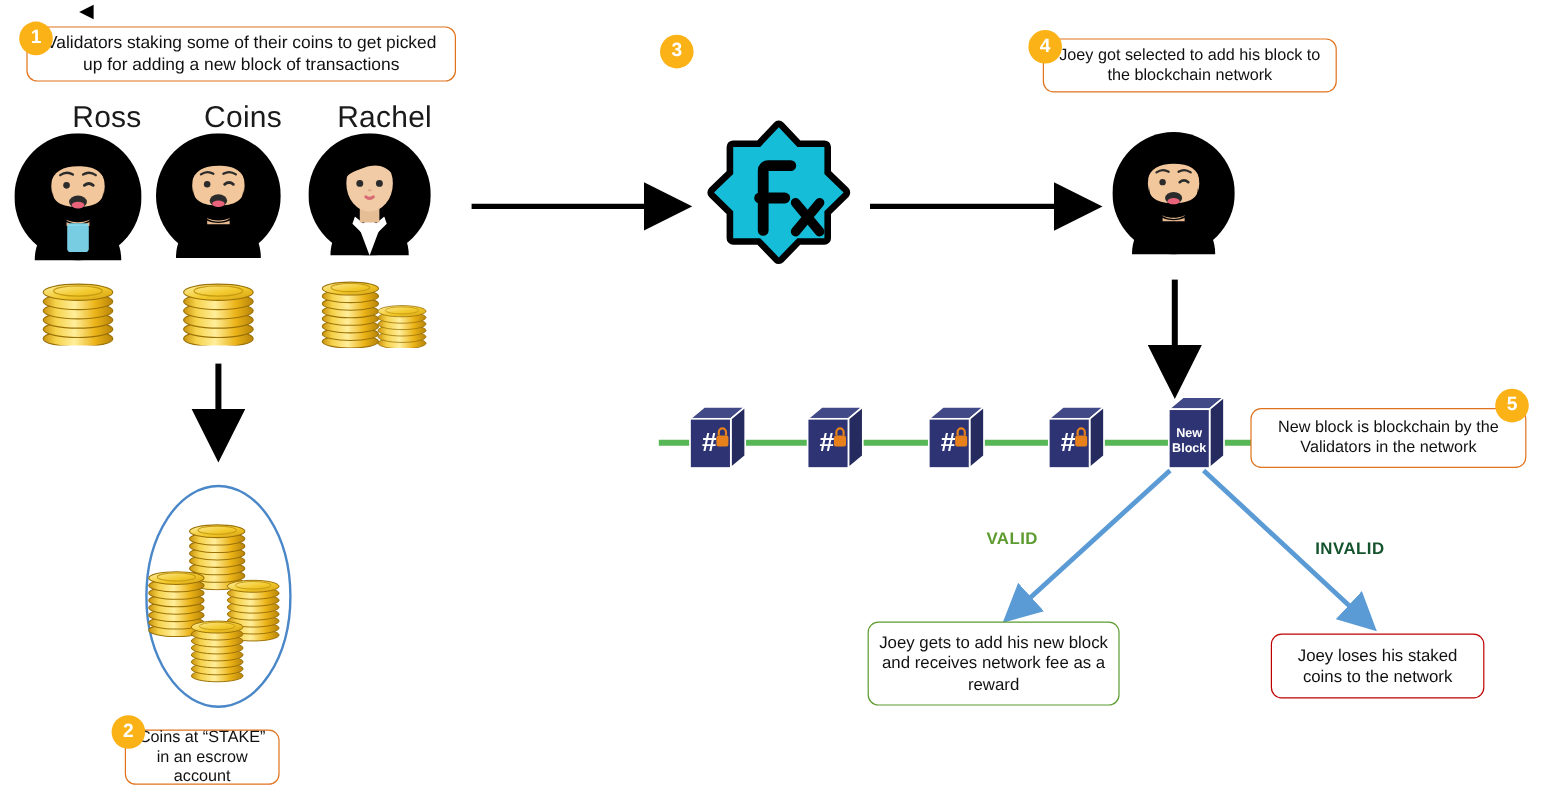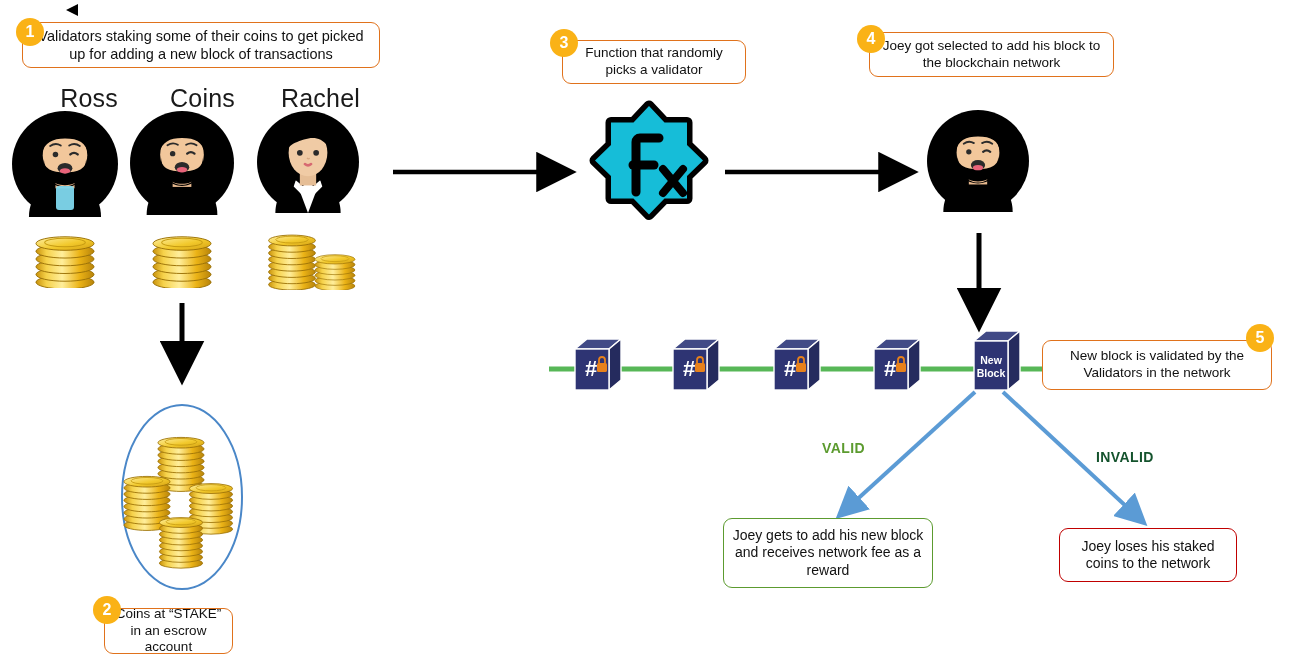--- a/index.html
+++ b/index.html
@@ -264,32 +264,29 @@
   <div class="callout" style="left:22px;top:22px;width:358px;height:46px;font-size:14.5px;">
     <span>Validators staking some of their coins to get picked up for adding a new block of transactions</span>
   </div>
   <div class="badge" style="left:16px;top:18px;">1</div>
 
   <div class="callout" style="left:104px;top:608px;width:129px;height:46px;font-size:13.5px;">
     <span>Coins at “STAKE” in an escrow account</span>
   </div>
   <div class="badge" style="left:93px;top:596px;">2</div>
 
-  <div class="callout" style="left:562px;top:40px;width:184px;height:44px;font-size:13.5px;">
-    <span>Function that randomly picks a validator</span>
-  </div>
   <div class="badge" style="left:550px;top:29px;">3</div>
 
   <div class="callout" style="left:869px;top:32px;width:245px;height:45px;font-size:13.5px;">
     <span>Joey got selected to add his block to the blockchain network</span>
   </div>
   <div class="badge" style="left:857px;top:25px;">4</div>
 
   <div class="callout" style="left:1042px;top:340px;width:230px;height:50px;font-size:13.5px;">
-    <span>New block is validated by the Validators in the network</span>
+    <span>New block is blockchain by the Validators in the network</span>
   </div>
   <div class="badge" style="left:1246px;top:324px;">5</div>
 
   <div class="vlabel" style="left:822px;top:440px;color:#5C9B2F;">VALID</div>
   <div class="vlabel" style="left:1096px;top:449px;color:#14532d;">INVALID</div>
 
   <div class="callout red" style="left:1059px;top:528px;width:178px;height:54px;font-size:14px;">
     <span>Joey loses his staked coins to the network</span>
   </div>
   <div class="callout green" style="left:723px;top:518px;width:210px;height:70px;font-size:14px;">

